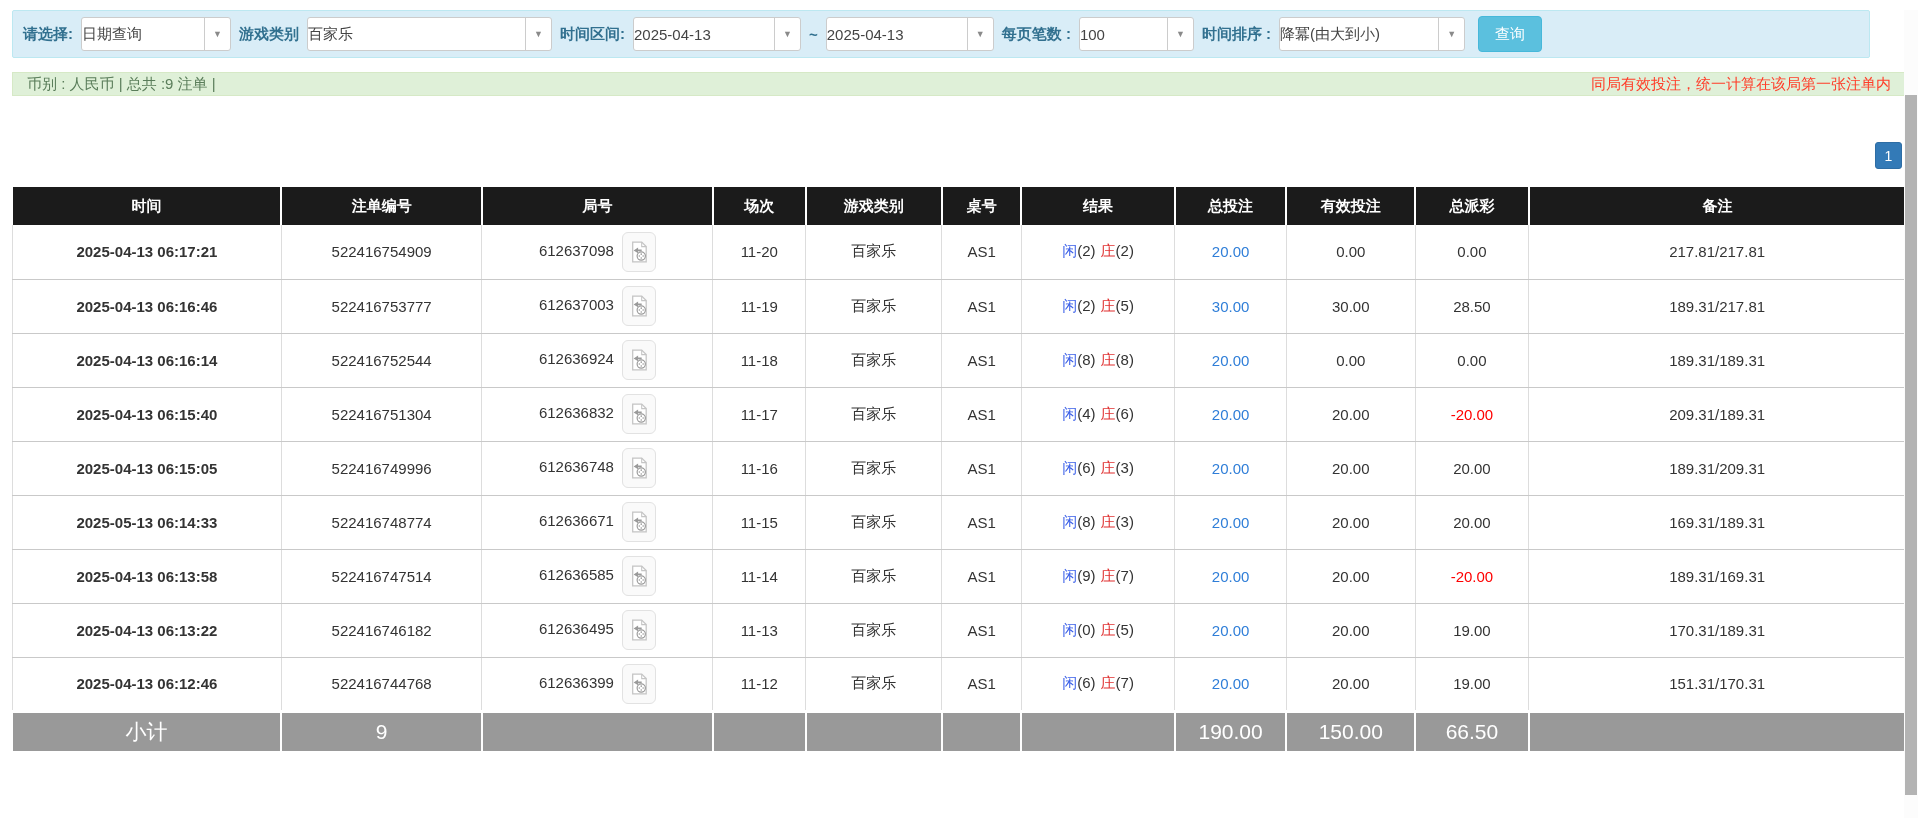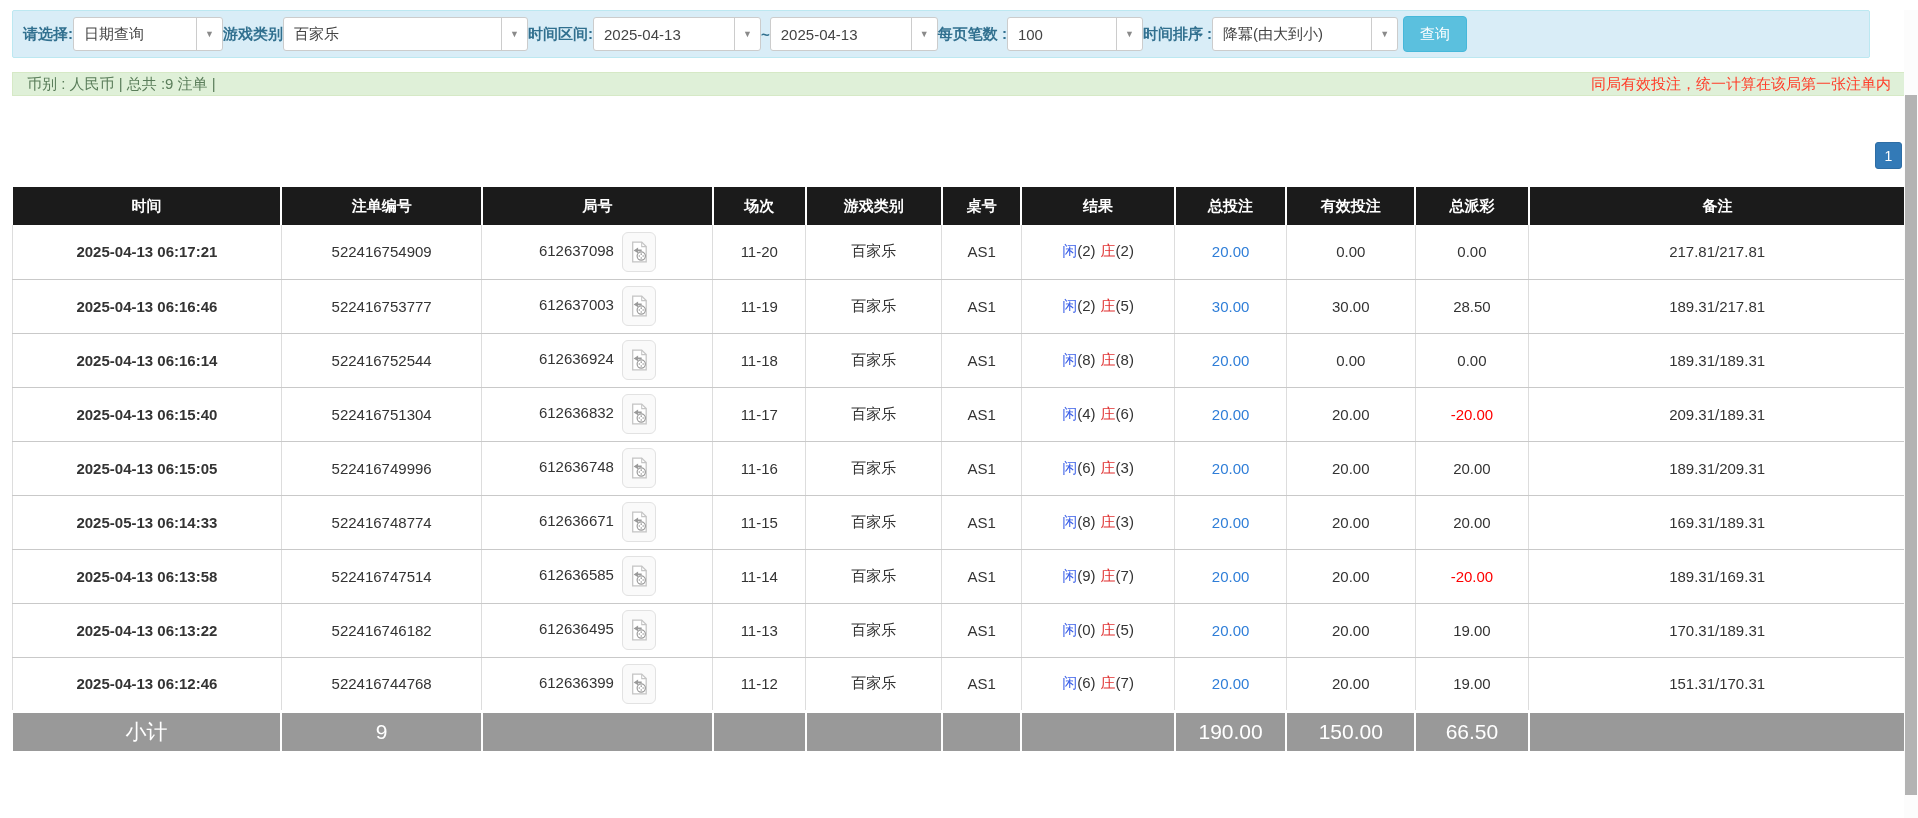--- a/index.html
+++ b/index.html
@@ -8,29 +8,29 @@
     --success-bg:#dff0d8; --success-border:#d6e9c6; --success-text:#5a7d5a;
     --notice-red:#ff3c28; --link-blue:#2f7ed8; --player-blue:#3a5fe8;
     --banker-red:#e03131; --negative-red:#ff0000; --search-btn:#5bc0de; --page-btn:#337ab7;
   }
   *{box-sizing:border-box;}
   html,body{margin:0;padding:0;background:#fff;width:1918px;height:818px;overflow:hidden;
     font-family:"Liberation Sans","DejaVu Sans",sans-serif;color:#333;font-size:15px;}
   .page{position:relative;width:1918px;height:818px;}
 
   
-  .filter-bar{display:flex;align-items:center;margin:10px 48px 0 12px;padding:7px 10px;
+  .filter-bar{display:flex;align-items:center;gap:8px;margin:10px 48px 0 12px;padding:7px 10px;
     background:var(--filter-bg);border:1px solid var(--filter-border);border-radius:2px;height:48px;}
   .flabel{font-weight:bold;color:var(--filter-label);white-space:nowrap;}
   .select{display:inline-flex;align-items:center;justify-content:space-between;background:#fff;
-    border:1px solid #ccc;border-radius:3px;height:34px;padding-left:10px;cursor:pointer;flex:none;}
+    border:1px solid #ccc;border-radius:3px;height:34px;cursor:pointer;flex:none;}
   .sel-text{white-space:nowrap;overflow:hidden;color:#444;}
   .sel-caret{width:26px;align-self:stretch;display:flex;align-items:center;justify-content:center;
     border-left:1px solid #ccc;color:#8a8a8a;font-size:9px;}
-  .w-qtype{width:150px}.w-game{width:245px}.w-date{width:168px}.w-size{width:136px}.w-sort{width:186px}
+  .w-qtype{width:150px}.w-game{width:245px}.w-date{width:168px}.w-size{width:115px}.w-sort{width:186px}
   .tilde{color:var(--filter-label);font-weight:bold;}
   .btn-search{margin-left:5px;height:36px;padding:0 16px;background:var(--search-btn);color:#fff;
     border:1px solid #46b8da;border-radius:4px;font-size:15px;cursor:pointer;font-family:inherit;}
 
   
   .info-bar{display:flex;justify-content:space-between;align-items:center;margin:14px 12px 0;
     height:24px;padding:0 14px;background:var(--success-bg);border:1px solid var(--success-border);}
   .summary{color:var(--success-text);}
   .notice{color:var(--notice-red);}
 

